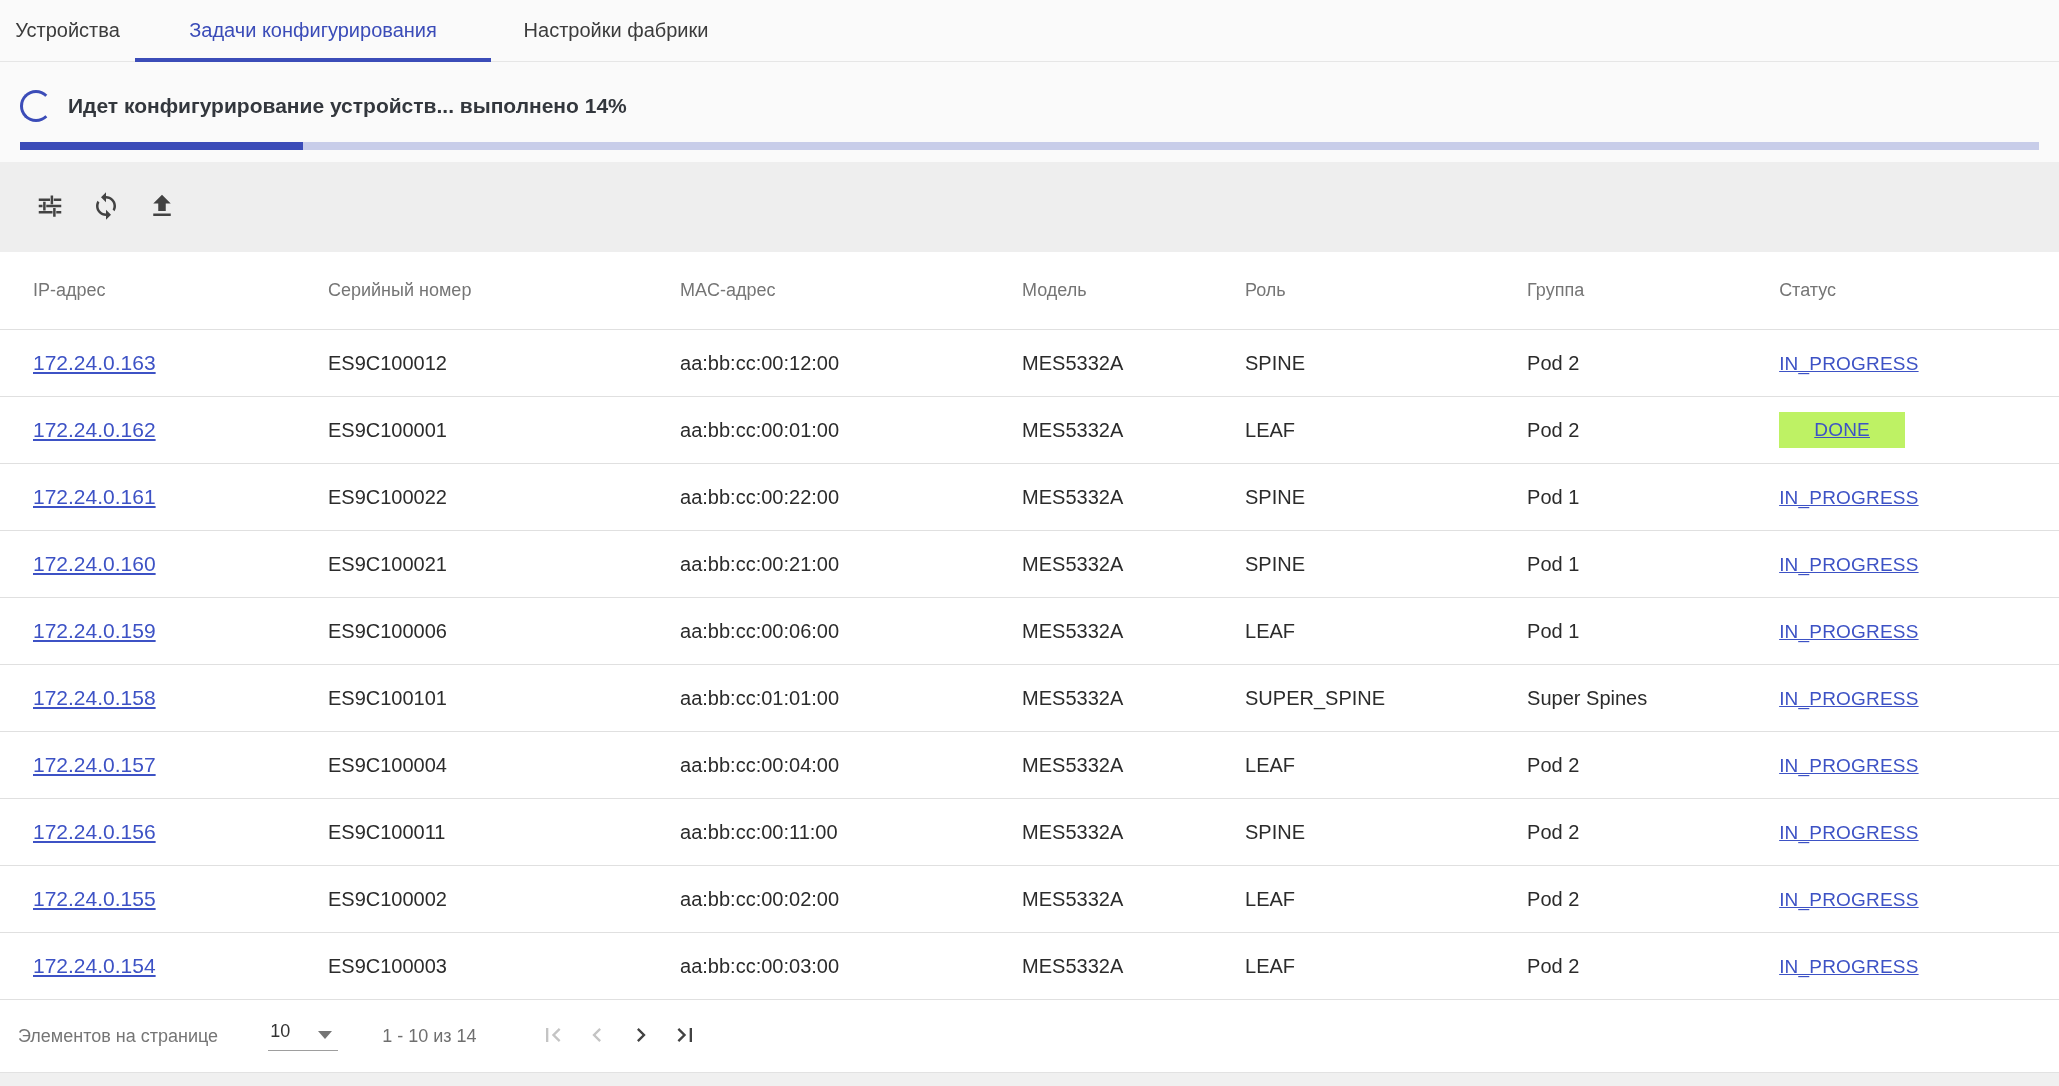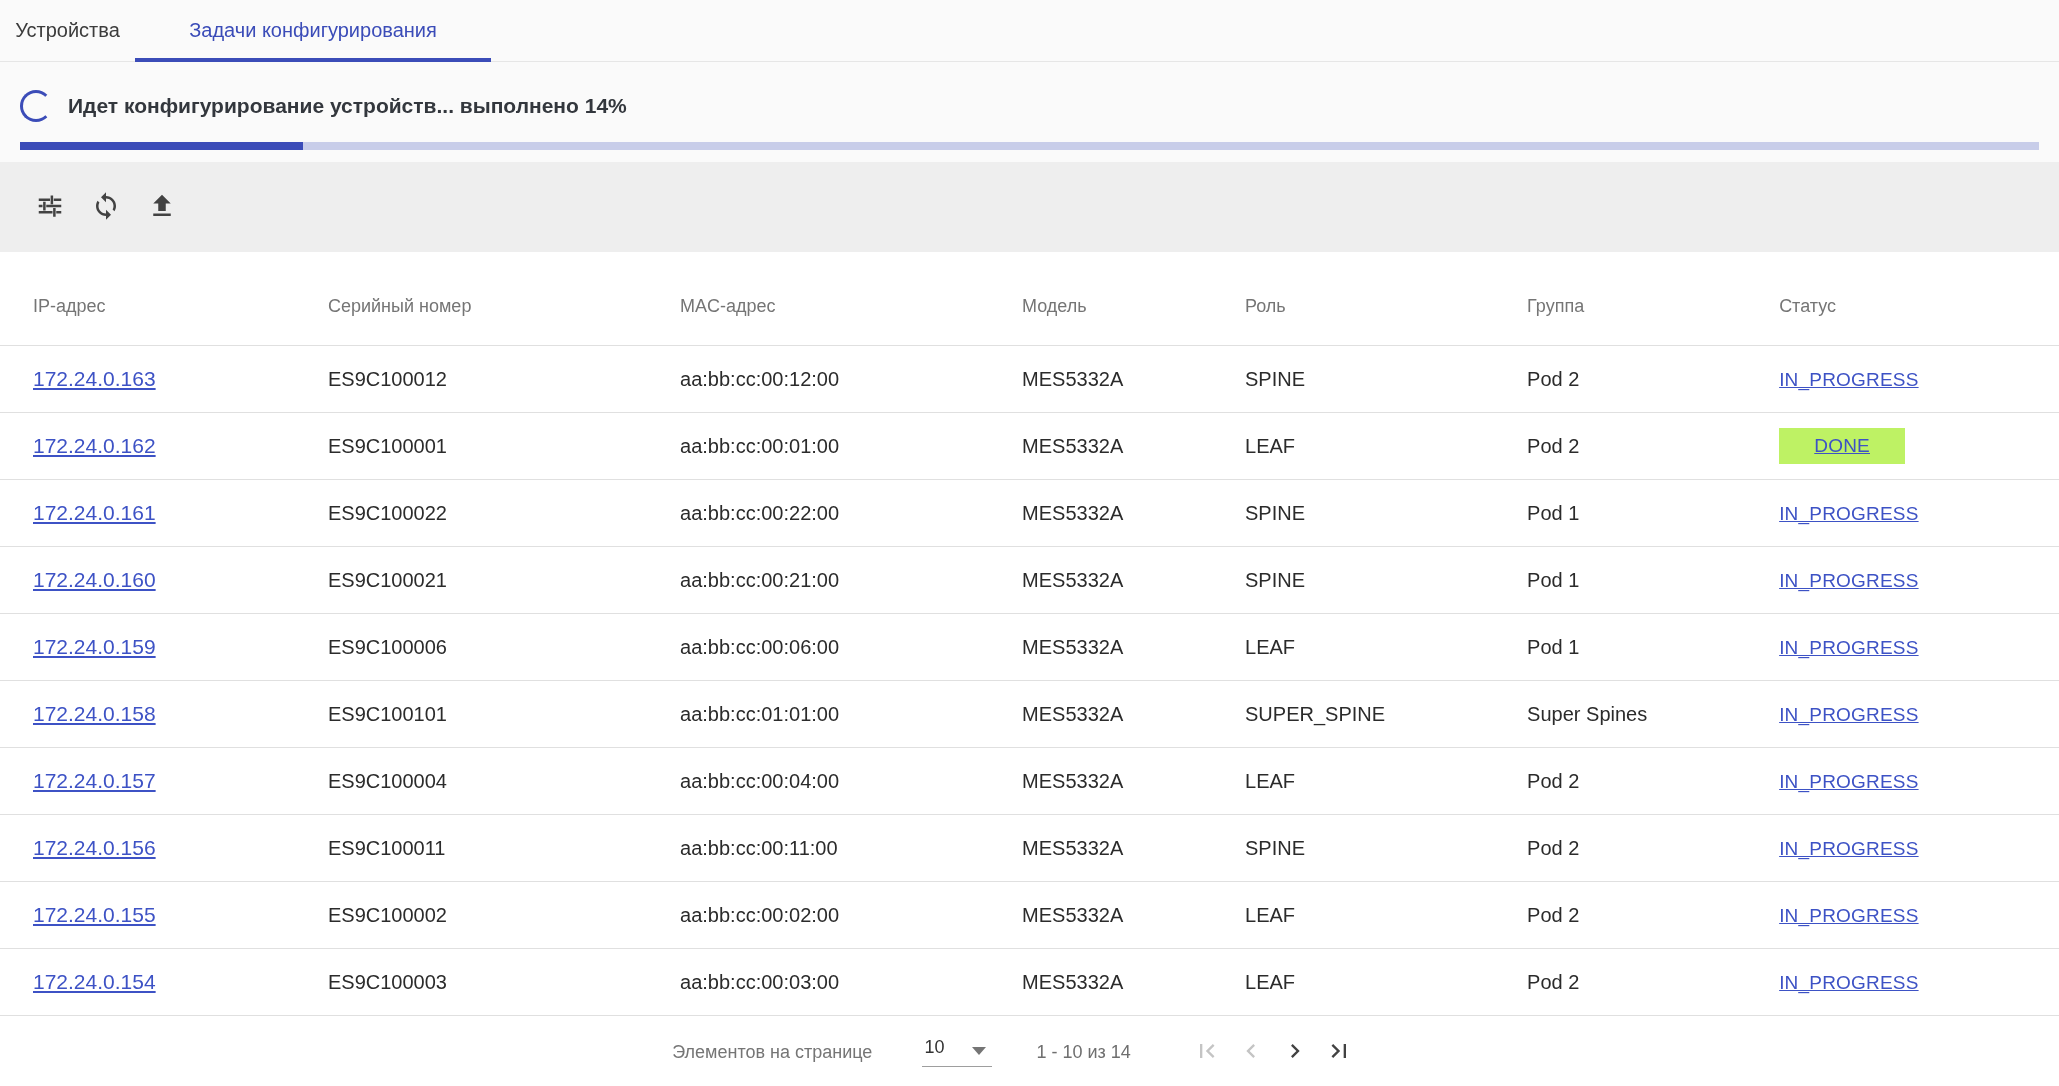--- a/index.html
+++ b/index.html
@@ -46,43 +46,43 @@
   .toolbar{
     height:90px;background:#eeeeee;display:flex;align-items:center;
     padding-left:35px;gap:26px;box-sizing:border-box;
   }
   .icon-btn{
     width:30px;height:30px;border:none;background:transparent;padding:0;cursor:pointer;
     color:#424242;display:flex;align-items:center;justify-content:center;
   }
   .icon-btn svg{width:30px;height:30px;fill:currentColor;}
   
-  table.devices{width:100%;border-collapse:collapse;table-layout:fixed;background:#fff;margin-top:16px;}
+  table.devices{width:100%;border-collapse:collapse;table-layout:fixed;background:#fff;}
   th{
     height:77px;font-size:18px;font-weight:400;color:#757575;
     text-align:left;padding:0;border-bottom:1px solid #e0e0e0;white-space:nowrap;
   }
   td{
     height:66px;font-size:20px;color:#2b2b2b;padding:0;
     border-bottom:1px solid #e0e0e0;white-space:nowrap;vertical-align:middle;
   }
   th:first-child,td:first-child{padding-left:33px;}
   a.ip-link{color:#3d52c5;text-decoration:underline;font-size:21px;}
   a.status-link{
     color:#3d52c5;text-decoration:underline;font-size:19px;font-weight:500;
     letter-spacing:.2px;
   }
   a.status-link.badge-done{
     display:inline-block;background:#bef264;min-width:126px;text-align:center;
     padding:7px 0;
   }
   
   .pagination{
-    height:72px;background:#fff;display:flex;align-items:center;justify-content:center;
-    padding-right:26px;box-sizing:border-box;font-size:18px;color:#757575;
+    height:72px;background:#fff;display:flex;align-items:center;justify-content:flex-start;
+    padding-right:26px;box-sizing:border-box;font-size:18px;color:#757575;padding-left:18px;
   }
   .pp-label{margin-right:26px;}
   .pp-select{
     display:flex;align-items:end;gap:28px;border-bottom:1px solid #9e9e9e;
     padding:0 6px 8px 2px;cursor:pointer;margin-right:44px;margin-left:24px;
   }
   .pp-value{color:#333;font-size:18px;}
   .caret{width:0;height:0;border-left:7px solid transparent;border-right:7px solid transparent;
     border-top:8px solid #757575;margin-bottom:3px;}
   .range{margin-right:54px;color:#6f6f6f;}
@@ -94,20 +94,21 @@
   .nav-btn.disabled{color:#c4c4c4;cursor:default;}
   
   .footer-strip{height:13px;background:#f0f0f0;border-top:1px solid #e2e2e2;}
 </style>
 </head>
 <body>
 
 <nav class="tabbar">
   <div class="tab t1">Устройства</div>
   <div class="tab t2 active">Задачи конфигурирования</div>
+  <div class="tab t3">Настройки фабрики</div>
 </nav>
 
 <section class="progress-area">
   <div class="progress-status">
     <div class="spinner"></div>
     <div class="progress-msg">Идет конфигурирование устройств... выполнено 14%</div>
   </div>
   <div class="progress-track">
     <div class="progress-fill" style="width: 14%;"></div>
   </div>

